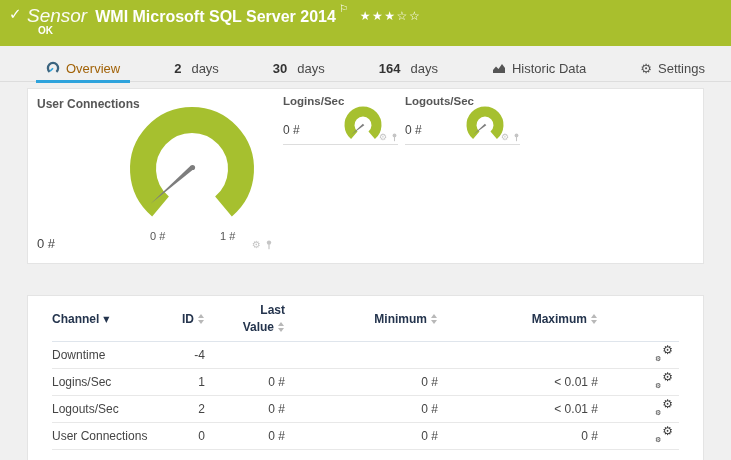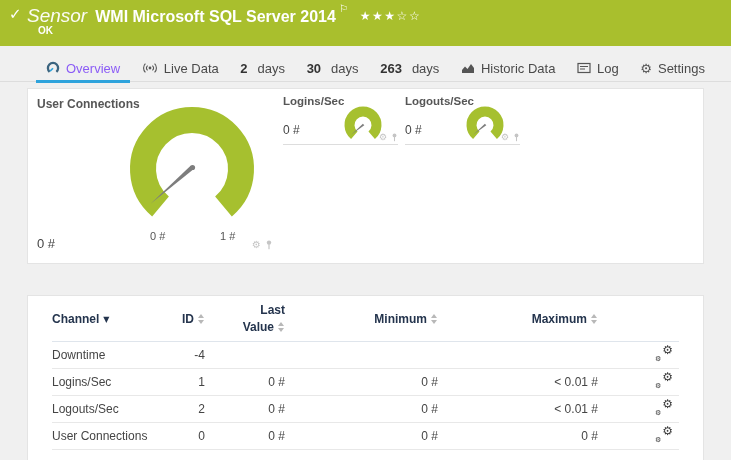--- a/index.html
+++ b/index.html
@@ -16,21 +16,21 @@
   .flag-icon { font-size:10px; vertical-align:top; position:relative; top:-2px; margin-left:3px; }
   .stars { font-size:12px; letter-spacing:1.5px; margin-left:12px; position:relative; top:-2px; }
   .status-ok { position:absolute; left:38px; top:25px; font-size:10px; font-weight:bold; }
 
   
   .tabbar { margin-top:9px; height:27px; display:flex; align-items:center;
     justify-content:space-between; padding:0 16px 0 36px; border-bottom:1px solid #dddddd; }
   .tab { position:relative; height:27px; display:flex; align-items:center; gap:6px;
     font-size:13px; color:#4a4a4a; padding:0 10px; cursor:pointer; white-space:nowrap; }
   .tab .num { font-weight:bold; color:#333; margin-right:4px; }
-  .tab.active { color:#8b5cf6; }
+  .tab.active { color:#a16207; }
   .tab.active::after { content:""; position:absolute; left:0; right:0; bottom:-1px;
     height:3px; background:#2ea3dc; }
   .tab-icon { display:inline-flex; align-items:center; }
   .gear-glyph { font-size:13px; color:#555; line-height:1; }
 
   
   .panel { margin:6px 27px 0; background:#fff; border:1px solid #e4e4e4; position:relative; }
   .gauge-panel { height:176px; }
   .table-panel { margin-top:31px; height:200px; padding:0 24px; }
 
@@ -93,58 +93,38 @@
   <div class="tab active">
     <span class="tab-icon">
       <svg width="14" height="14" viewBox="0 0 14 14">
         <path d="M 3.6 10.8 A 5.1 5.1 0 1 1 10.4 10.8" fill="none" stroke="#3b647f" stroke-width="2.3"></path>
         <line x1="7" y1="7.2" x2="4.1" y2="10.1" stroke="#2ea3dc" stroke-width="1.6"></line>
       </svg>
     </span>
     <span>Overview</span>
   </div>
   <div class="tab">
-    <span class="tab-icon">
-      <svg width="16" height="12" viewBox="0 0 16 12">
-        <circle cx="8" cy="6" r="1.4" fill="#555"></circle>
-        <path d="M5.6 3.6 A3.4 3.4 0 0 0 5.6 8.4 M10.4 3.6 A3.4 3.4 0 0 1 10.4 8.4" fill="none" stroke="#555" stroke-width="1.1"></path>
-        <path d="M3.4 1.6 A6.2 6.2 0 0 0 3.4 10.4 M12.6 1.6 A6.2 6.2 0 0 1 12.6 10.4" fill="none" stroke="#555" stroke-width="1.1"></path>
-      </svg>
-    </span>
-    <span>Live Data</span>
-  </div>
-  <div class="tab">
     <span class="num">2</span>
     <span>days</span>
   </div>
   <div class="tab">
     <span class="num">30</span>
     <span>days</span>
   </div>
   <div class="tab">
-    <span class="num">263</span>
+    <span class="num">164</span>
     <span>days</span>
   </div>
   <div class="tab">
     <span class="tab-icon">
       <svg width="14" height="12" viewBox="0 0 14 12">
         <polygon points="1,11 1,8 4,4.5 6.5,7 10,2 13,6 13,11" fill="#555"></polygon>
       </svg>
     </span>
     <span>Historic Data</span>
-  </div>
-  <div class="tab">
-    <span class="tab-icon">
-      <svg width="14" height="12" viewBox="0 0 14 12">
-        <rect x="1" y="1.5" width="12" height="9" fill="none" stroke="#555" stroke-width="1.2"></rect>
-        <line x1="3" y1="4.5" x2="11" y2="4.5" stroke="#555" stroke-width="1"></line>
-        <line x1="3" y1="7" x2="8" y2="7" stroke="#555" stroke-width="1"></line>
-      </svg>
-    </span>
-    <span>Log</span>
   </div>
   <div class="tab">
     <span class="tab-icon gear-glyph glyph">⚙</span>
     <span>Settings</span>
   </div>
 </div>
 
 <div class="panel gauge-panel">
   <div class="panel-label">User Connections</div>
 

